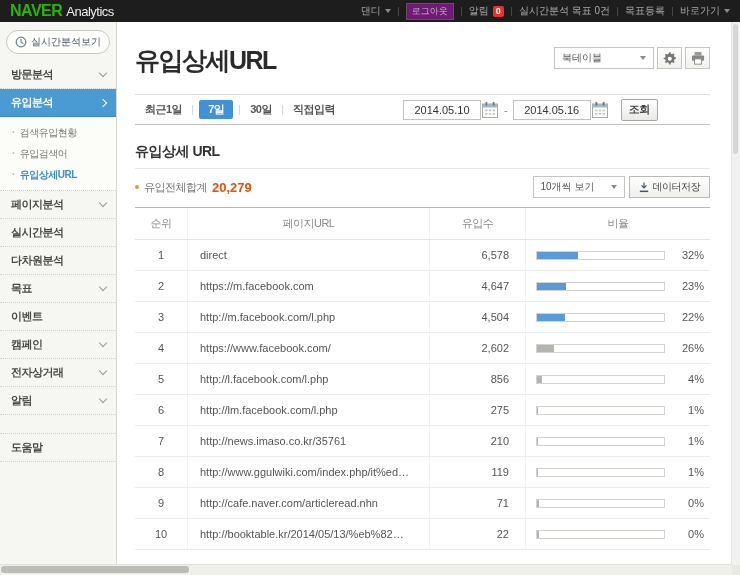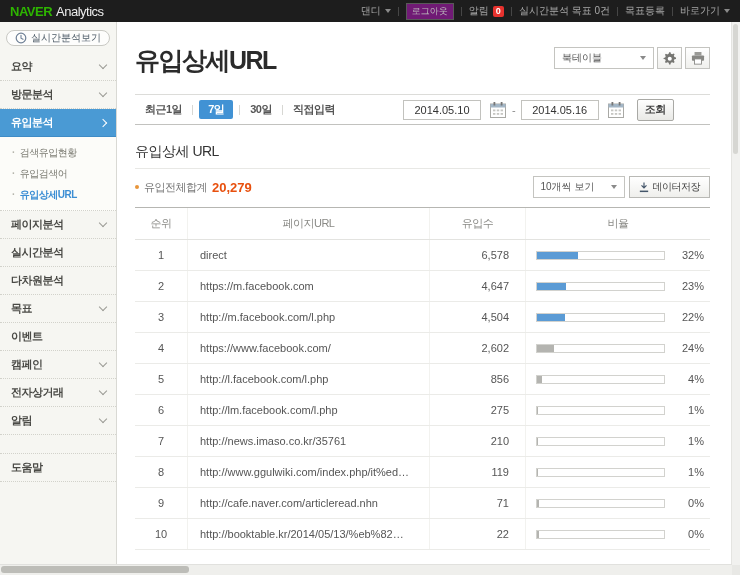--- a/index.html
+++ b/index.html
@@ -2,32 +2,32 @@
 <html><head>
 <meta charset="utf-8">
 <style>
   html,body{margin:0;padding:0}
   body{width:740px;height:575px;font-family:"Liberation Sans","DejaVu Sans",sans-serif;background:#fff}
   .screen{position:relative;width:740px;height:575px;overflow:hidden;background:#fff}
 
   
   .topbar{position:absolute;top:0;left:0;right:0;height:22px;background:#1d1d1d;display:flex;align-items:center;justify-content:space-between;padding:0 10px;box-sizing:border-box;z-index:9}
   .brand{display:flex;align-items:baseline;gap:4px;cursor:pointer}
-  .brand .naver{color:#2db400;font-weight:bold;font-size:13px;letter-spacing:-.5px}
+  .brand .naver{color:#2db400;font-weight:bold;font-size:16px;letter-spacing:-.5px}
   .brand .analytics{color:#ececec;font-size:13px;letter-spacing:-.5px}
   .topbar-right{display:flex;align-items:center;gap:7px;font-size:10px;color:#a8a8a8}
   .tb-sep{width:1px;height:9px;background:#464646}
   .tb-item{display:flex;align-items:center;gap:4px;cursor:pointer;white-space:nowrap}
   .logout-btn{border:1px solid #585858;color:#bdbdbd;padding:1px 5px;font-size:9px;cursor:pointer;background:#701a75;white-space:nowrap}
   .badge{background:#e8322e;color:#fff;font-size:9px;font-weight:bold;padding:0 3px;line-height:11px;border-radius:2px}
   .caret-down{width:0;height:0;border-left:3px solid transparent;border-right:3px solid transparent;border-top:4px solid #8a8a8a}
 
   
   .sidebar{position:absolute;top:22px;left:0;width:117px;bottom:10px;background:#f6f6f2;border-right:1px solid #d9d9d4;box-sizing:border-box;overflow:hidden}
-  .rt-btn{margin:8px 6px 7px;width:104px;height:16px;background:#fdfdfc;border:1px solid #c9c9c4;border-radius:12px;font-size:10px;color:#4c5a66;display:flex;align-items:center;justify-content:center;gap:4px;cursor:pointer;font-family:inherit}
+  .rt-btn{margin:8px 6px 7px;width:104px;height:24px;background:#fdfdfc;border:1px solid #c9c9c4;border-radius:12px;font-size:10px;color:#4c5a66;display:flex;align-items:center;justify-content:center;gap:4px;cursor:pointer;font-family:inherit}
   .menu-item{position:relative;height:27px;display:flex;align-items:center;justify-content:space-between;padding:0 10px 0 11px;font-size:11px;font-weight:bold;color:#4a4a46;border-bottom:1px dotted #d2d2cb;cursor:pointer;letter-spacing:-.5px}
   .menu-item.gap{margin-top:18px;border-top:1px dotted #d2d2cb}
   .menu-item.active{background:#4a9ad4;color:#fff;border-bottom:1px solid #3f8cc6}
   .chev{width:5px;height:5px;border-right:1px solid #9a9a94;border-bottom:1px solid #9a9a94;transform:rotate(45deg);margin-top:-3px}
   .chev-r{width:5px;height:5px;border-right:1px solid #fff;border-top:1px solid #fff;transform:rotate(45deg)}
   .submenu{background:#fcfcf9;border-bottom:1px dotted #d2d2cb;padding:5px 0}
   .submenu-item{height:21px;display:flex;align-items:center;gap:5px;padding-left:12px;font-size:10px;color:#7a7a71;cursor:pointer;letter-spacing:-.5px}
   .submenu-item .bullet{color:#b5b5ad;font-weight:bold}
   .submenu-item.active{color:#3c8ed4;font-weight:bold}
 
@@ -47,28 +47,28 @@
   .site-select{width:100px}
   .size-select{width:92px}
   .icon-btn{width:25px;height:22px;border:1px solid #c4c4c0;background:linear-gradient(#fff,#f0f0ed);display:flex;align-items:center;justify-content:center;cursor:pointer;padding:0}
 
   .filter-bar{margin-top:8px;border-top:1px solid #dcdcd9;border-bottom:1px solid #c2c2bf;height:31px;display:flex;align-items:center;box-sizing:border-box}
   .range-tabs{display:flex;align-items:center;gap:0}
   .range-tab{font-size:11px;font-weight:bold;color:#555;padding:0 10px;cursor:pointer;letter-spacing:-.5px}
   .range-tab.active{background:#4192d4;color:#fff;border-radius:2px;padding:2px 9px;margin:0 6px}
   .tab-sep{width:1px;height:10px;background:#d7d7d3}
   .date-group{display:flex;align-items:center;margin-left:58px}
-  .date-box{display:flex;align-items:center;gap:8px}
+  .date-box{display:flex;align-items:center;gap:0}
   .date-input{width:78px;height:20px;border:1px solid #c2c2be;display:flex;align-items:center;justify-content:center;font-size:11px;color:#333;background:#fff;cursor:text;box-sizing:border-box}
   .cal-btn{width:18px;height:18px;cursor:pointer;display:flex;padding:0;border:0;background:none}
   .date-dash{color:#888;font-size:11px;margin:0 5px}
   .search-btn{margin-left:12px;height:22px;padding:0 7px;border:1px solid #a9a9a5;background:linear-gradient(#fefefe,#e9e9e6);font-size:11px;font-weight:bold;color:#444;cursor:pointer;border-radius:2px;font-family:inherit;letter-spacing:-.5px}
 
   .section-head{margin-top:18px;padding-bottom:7px;border-bottom:1px solid #e8e8e5}
-  .section-title{font-size:14px;font-weight:normal;color:#333;margin:0;letter-spacing:-.5px}
+  .section-title{font-size:14px;font-weight:bold;color:#333;margin:0;letter-spacing:-.5px}
   .summary-row{display:flex;justify-content:space-between;align-items:center;margin-top:7px;margin-bottom:9px}
   .total{display:flex;align-items:center;gap:5px;font-size:11px;color:#777;letter-spacing:-.5px}
   .total .dot{width:4px;height:4px;background:#e8953a;border-radius:50%}
   .total-num{color:#e8500e;font-weight:bold;font-size:13px;letter-spacing:0}
   .summary-controls{display:flex;gap:4px;align-items:center}
   .save-btn{height:22px;border:1px solid #b9b9b5;background:linear-gradient(#fff,#efefec);font-size:10px;color:#444;display:flex;align-items:center;gap:4px;padding:0 9px;cursor:pointer;font-family:inherit;letter-spacing:-.5px}
 
   .data-table{width:100%;border-collapse:collapse}
   .data-table thead th{height:29px;border-top:1px solid #b6b6b2;border-bottom:1px solid #e3e3e0;font-size:11px;color:#8a8a86;font-weight:normal;background:#fff;letter-spacing:-.5px}
   .data-table th + th, .data-table td + td{border-left:1px solid #f2f2ef}
@@ -124,24 +124,20 @@
       <span style="display:flex">
         <svg width="12" height="12" viewBox="0 0 12 12">
             <circle cx="6" cy="6" r="4.8" fill="none" stroke="#6f8096" stroke-width="1.2"></circle>
             <path d="M6 3.2v3l2 1.1" stroke="#6f8096" stroke-width="1.1" fill="none" stroke-linecap="round"></path>
           </svg>
       </span>
       <span>실시간분석보기</span>
     </button>
     <nav class="menu">
         <div class="menu-item">
-          <span class="mi-label">요약</span>
-          <span class="chev"></span>
-        </div>
-        <div class="menu-item">
           <span class="mi-label">방문분석</span>
           <span class="chev"></span>
         </div>
         <div class="menu-item active">
           <span class="mi-label">유입분석</span>
           <span class="chev-r"></span>
         </div>
         <div class="submenu">
           <div class="submenu-item">
             <span class="bullet">·</span>
@@ -352,21 +348,21 @@
           </tr>
           <tr>
             <td class="col-rank">4</td>
             <td class="col-url">https://www.facebook.com/</td>
             <td class="col-count">2,602</td>
             <td class="col-ratio">
               <div class="ratio-wrap">
                 <div class="bar-track">
                   <div class="bar-fill" style="width: 13%; background: rgb(180, 180, 176);"></div>
                 </div>
-                <span class="pct">24%</span>
+                <span class="pct">26%</span>
               </div>
             </td>
           </tr>
           <tr>
             <td class="col-rank">5</td>
             <td class="col-url">http://l.facebook.com/l.php</td>
             <td class="col-count">856</td>
             <td class="col-ratio">
               <div class="ratio-wrap">
                 <div class="bar-track">

